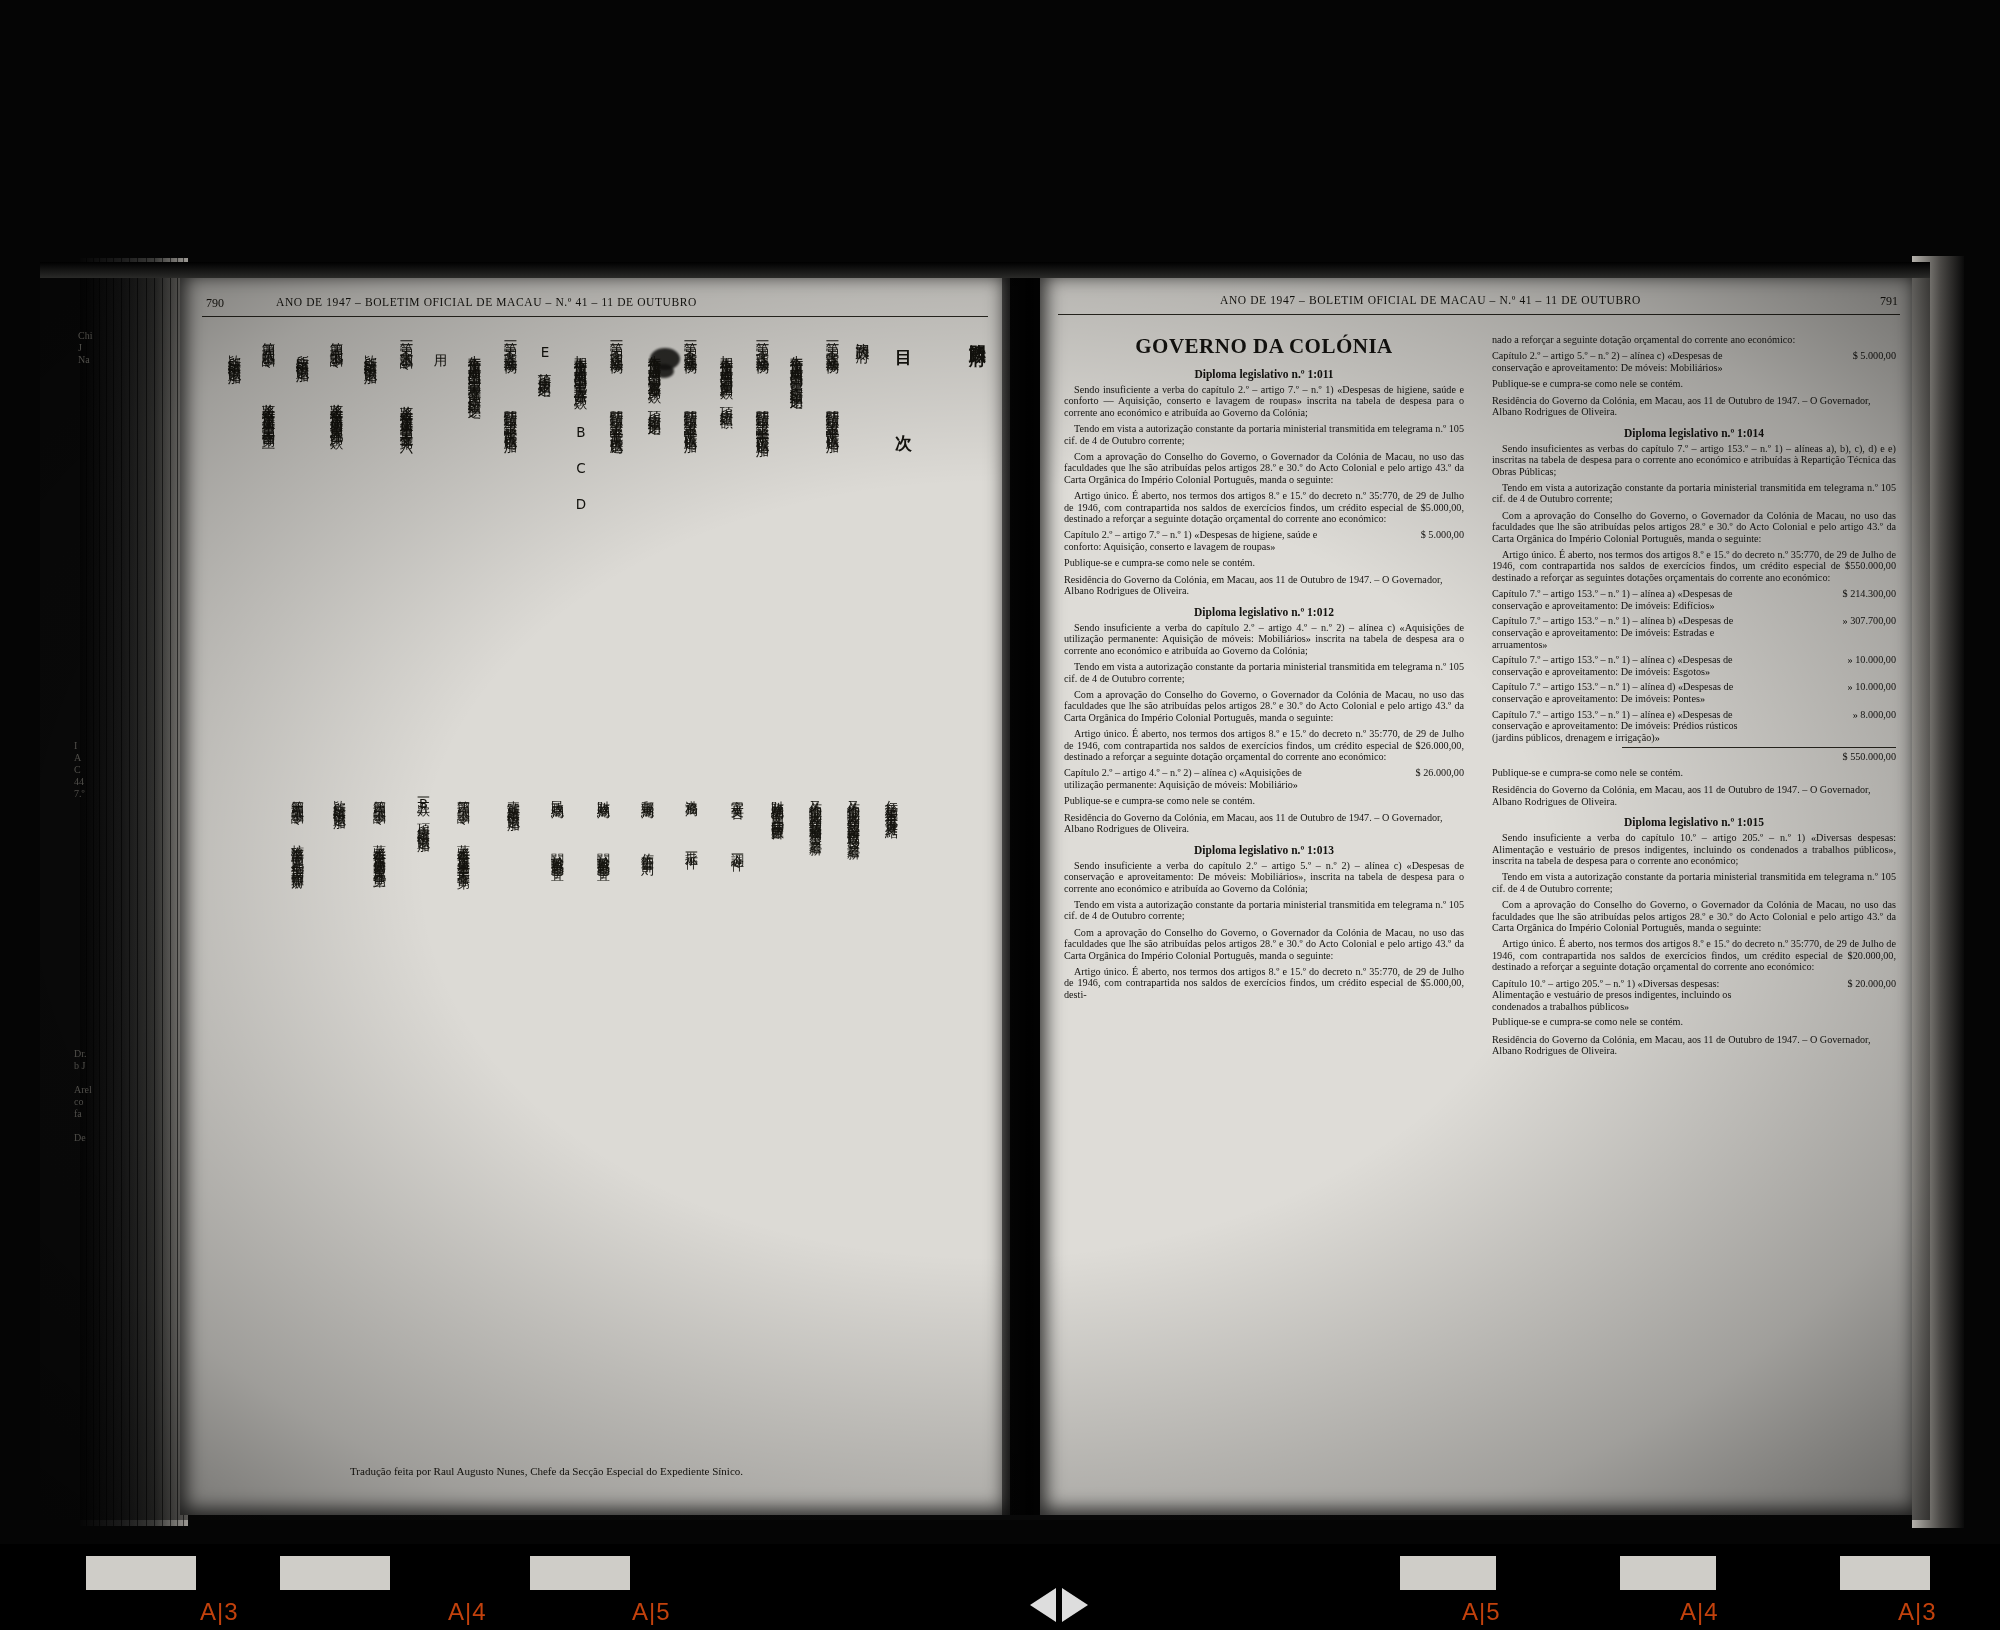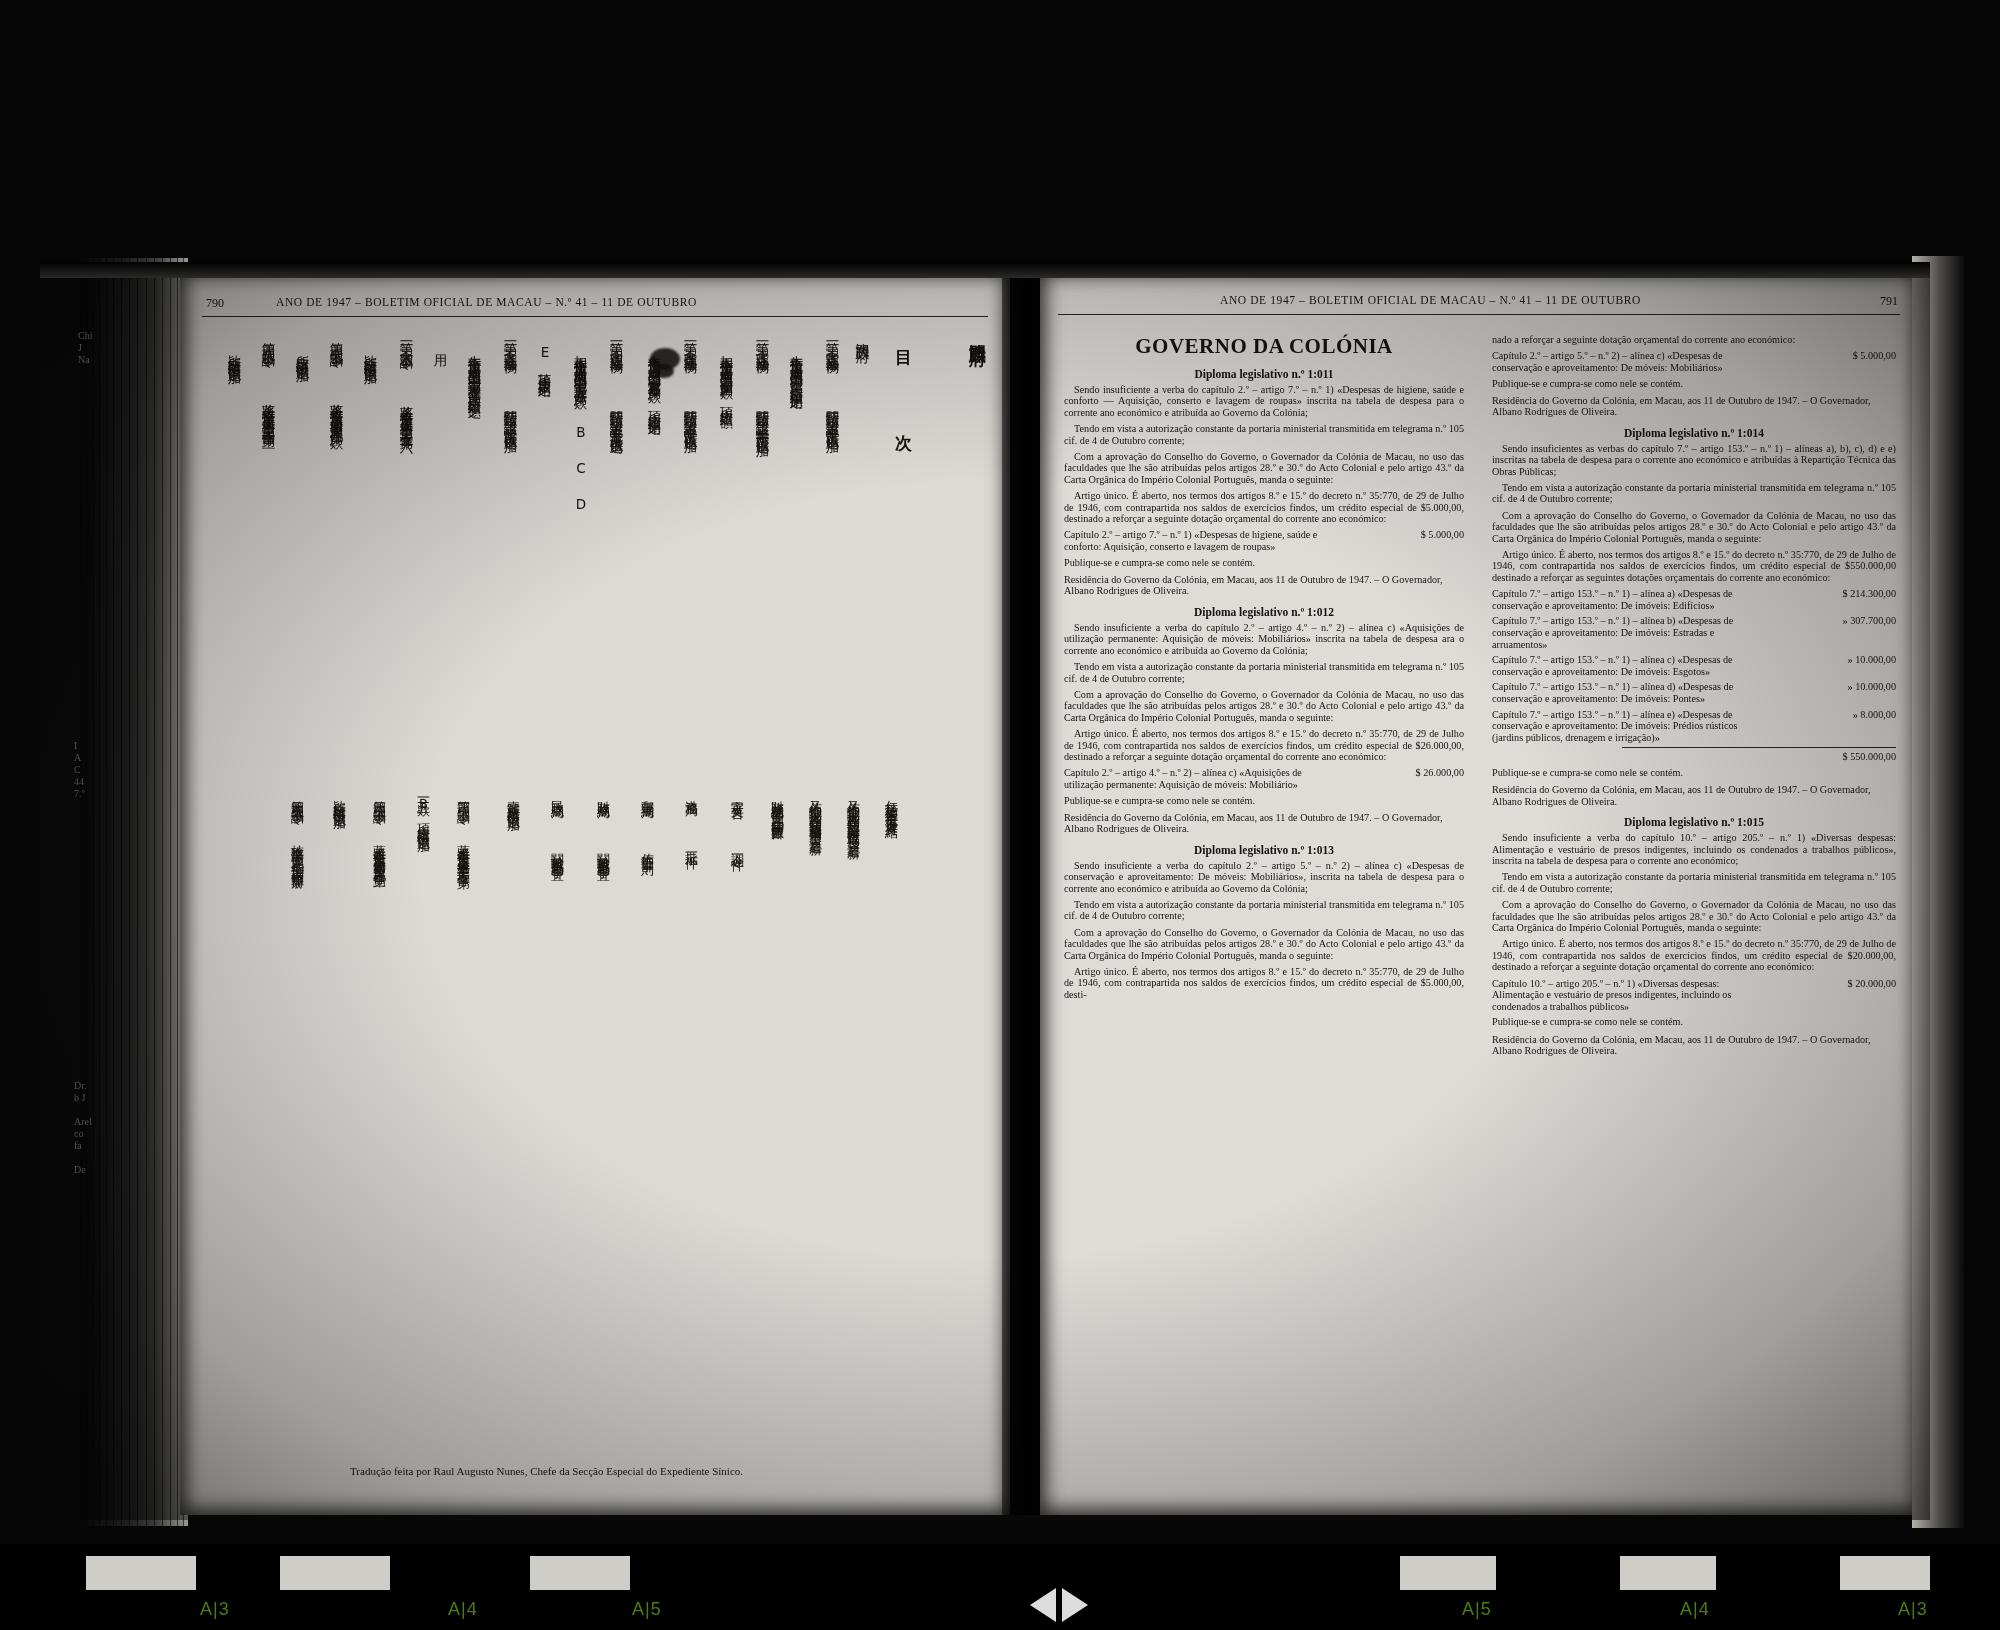--- a/index.html
+++ b/index.html
@@ -108,22 +108,22 @@
   }
 
   
   .target-bar {
     position:absolute; left:0; bottom:0; width:2000px; height:86px; background:#000;
   }
   .tick {
     position:absolute; bottom:40px; height:34px; background:#cfcdc8;
   }
   .tickmark {
-    position:absolute; bottom:10px; font-family:"Liberation Sans", sans-serif;
-    font-size:18px; color:#4d7c0f; letter-spacing:1px;
+    position:absolute; bottom:4px; font-family:"Liberation Sans", sans-serif;
+    font-size:24px; color:#c2410c; letter-spacing:1px;
   }
   .arrow {
     position:absolute; bottom:8px; width:0; height:0;
     border-top:17px solid transparent; border-bottom:17px solid transparent;
   }
   .arrow.l { border-right:26px solid #ddd; }
   .arrow.r { border-left:26px solid #ddd; }
 
   
   .ghost {
@@ -321,21 +321,21 @@
   </div>
 
   <div class="topstrip"></div>
 
   <div class="ghost" style="left:78px; top:330px; width:42px;">
     Chi<br>J<br>Na
   </div>
   <div class="ghost" style="left:74px; top:740px; width:40px;">
     I<br>A<br>C<br>44<br>7.º
   </div>
-  <div class="ghost" style="left:74px; top:1080px; width:50px;">
+  <div class="ghost" style="left:74px; top:1048px; width:50px;">
     Dr.<br>b J<br><br>Arel<br>co<br>fa<br><br>De
   </div>
 
   <div class="target-bar">
     <div class="tick" style="left:86px;  width:110px;"></div>
     <div class="tickmark" style="left:200px;">A|3</div>
 
     <div class="tick" style="left:280px; width:110px;"></div>
     <div class="tickmark" style="left:448px;">A|4</div>
 

